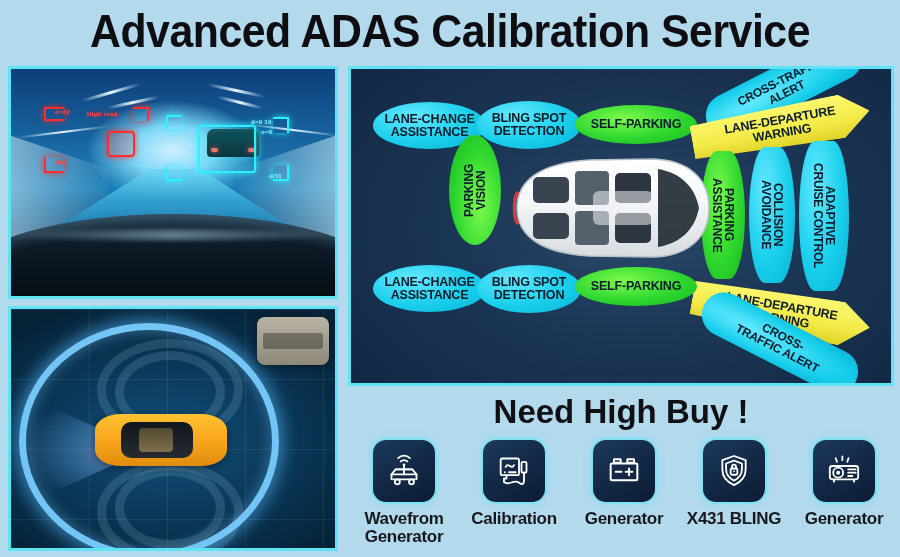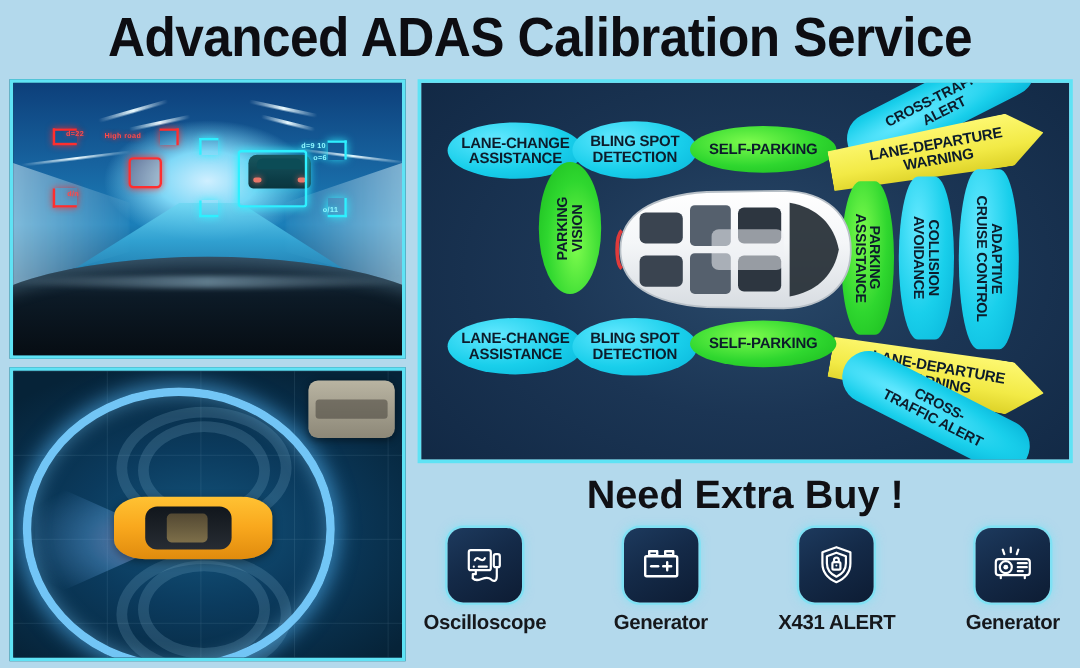--- a/index.html
+++ b/index.html
@@ -330,38 +330,57 @@
         <rect x="72" y="24" width="34" height="34" rx="4" fill="#55606d"></rect>
         <rect x="72" y="64" width="34" height="34" rx="4" fill="#55606d"></rect>
         <rect x="112" y="26" width="36" height="30" rx="5" fill="#2d3640"></rect>
         <rect x="112" y="66" width="36" height="30" rx="5" fill="#2d3640"></rect>
         <path d="M155 22 C178 26 192 40 196 61 C192 82 178 96 155 100 Z" fill="#1f2830" opacity="0.9"></path>
         <rect x="90" y="44" width="60" height="34" rx="6" fill="#eef1f4" opacity=".55"></rect>
       </svg>
     </div>
   </div>
 
-  <div class="need-title">Need Extra Buy !</div>
+  <div class="need-title">Need High Buy !</div>
 
   <div class="icon-row">
 
+    <div class="icon-cell">
+      <div class="icon-box">
+        <svg viewBox="0 0 48 48" fill="none" stroke="#ffffff" stroke-width="2.2" stroke-linecap="round" stroke-linejoin="round">
+          <path d="M17 8.5a10 10 0 0 1 14 0"></path>
+          <path d="M20 12.5a6 6 0 0 1 8 0"></path>
+          <circle cx="24" cy="16.5" r="1.6" fill="#fff" stroke="none"></circle>
+          <path d="M24 18v4"></path>
+          <path d="M11 34h26"></path>
+          <path d="M9 34v-6l5-6h20l5 6v6"></path>
+          <path d="M14 22h20"></path>
+          <path d="M24 22v6"></path>
+          <path d="M9 28h30"></path>
+          <circle cx="16" cy="37" r="3"></circle>
+          <circle cx="33" cy="37" r="3"></circle>
+        </svg>
+      </div>
+      <div class="icon-label">Wavefrom
+Generator</div>
+    </div>
 
     <div class="icon-cell">
       <div class="icon-box">
         <svg viewBox="0 0 48 48" fill="none" stroke="#ffffff" stroke-width="2.2" stroke-linecap="round" stroke-linejoin="round">
           <rect x="8" y="9" width="22" height="20" rx="2"></rect>
           <path d="M14 19c3-6 7 4 10-2"></path>
           <circle cx="13" cy="25.5" r="1.1" fill="#fff" stroke="none"></circle>
           <path d="M18 25.5h8"></path>
           <path d="M15 29v4h-3v4"></path>
           <path d="M12 37c5 6 12-4 18 1 3 3 6 2 6-3v-9"></path>
           <rect x="33" y="13" width="6" height="13" rx="2"></rect>
         </svg>
       </div>
-      <div class="icon-label">Oscilloscope</div>
+      <div class="icon-label">Calibration</div>
     </div>
 
     <div class="icon-cell">
       <div class="icon-box">
         <svg viewBox="0 0 48 48" fill="none" stroke="#ffffff" stroke-width="2.4" stroke-linecap="round" stroke-linejoin="round">
           <rect x="8" y="15" width="32" height="20" rx="1.5"></rect>
           <rect x="12" y="10" width="8" height="4"></rect>
           <rect x="28" y="10" width="8" height="4"></rect>
           <path d="M14 25h7"></path>
           <path d="M30 21v8M26 25h8"></path>
@@ -373,21 +392,21 @@
     <div class="icon-cell">
       <div class="icon-box">
         <svg viewBox="0 0 48 48" fill="none" stroke="#ffffff" stroke-width="2.2" stroke-linecap="round" stroke-linejoin="round">
           <path d="M24 6 38 11v11c0 9-6 15.5-14 19-8-3.5-14-10-14-19V11z"></path>
           <path d="M24 11.5 33.5 15v7c0 6.5-4.2 11-9.5 13.5C18.7 33 14.5 28.5 14.5 22v-7z"></path>
           <rect x="20" y="21" width="8" height="7.5" rx="1.4"></rect>
           <path d="M21.6 21v-2.2a2.4 2.4 0 0 1 4.8 0V21"></path>
           <circle cx="24" cy="24.2" r="1" fill="#fff" stroke="none"></circle>
         </svg>
       </div>
-      <div class="icon-label">X431 ALERT</div>
+      <div class="icon-label">X431 BLING</div>
     </div>
 
     <div class="icon-cell">
       <div class="icon-box">
         <svg viewBox="0 0 48 48" fill="none" stroke="#ffffff" stroke-width="2.2" stroke-linecap="round" stroke-linejoin="round">
           <path d="M14 8.5 15.5 13M22 6.5V11M29.5 8.5 28 13"></path>
           <rect x="7" y="18" width="34" height="16" rx="3"></rect>
           <circle cx="17" cy="26" r="6"></circle>
           <circle cx="17" cy="26" r="2.4" fill="#fff" stroke="none"></circle>
           <path d="M29 22h9M29 26h9M29 30h5"></path>

